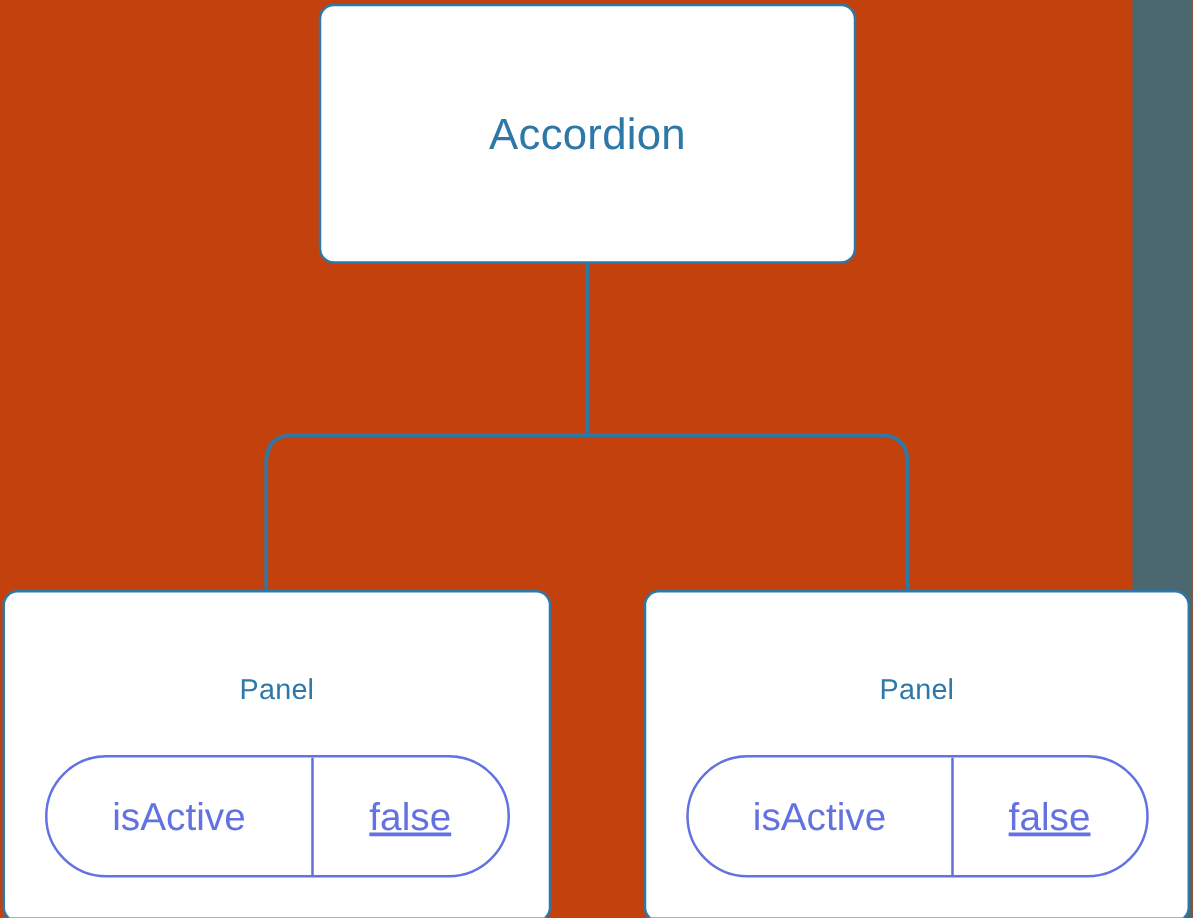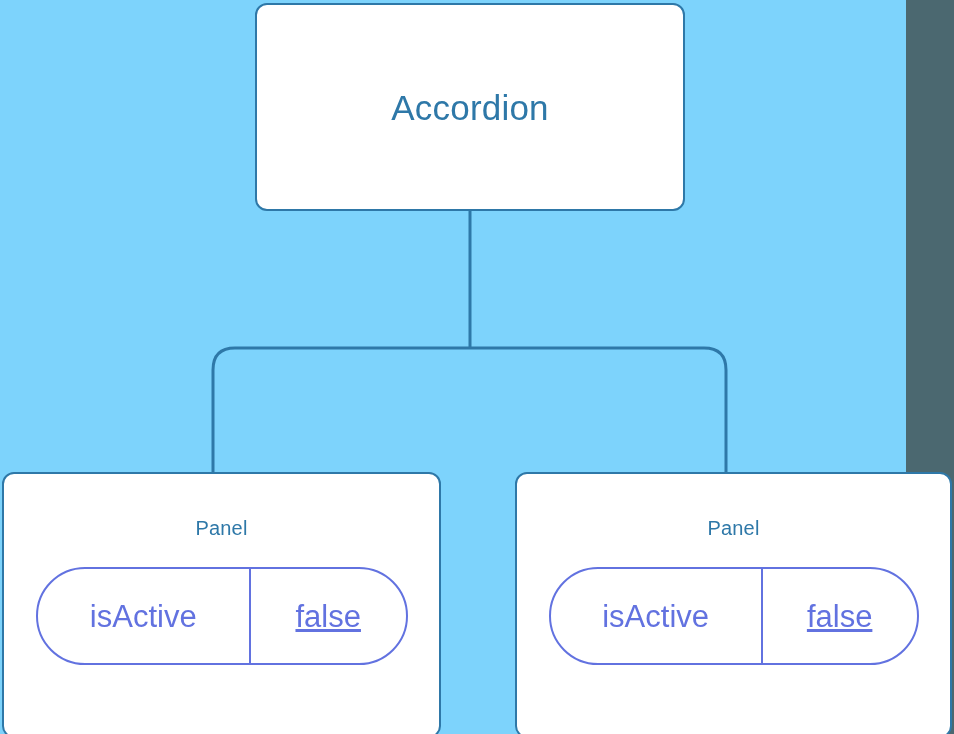--- a/index.html
+++ b/index.html
@@ -12,21 +12,21 @@
     height: 734px;
     overflow: hidden;
     background: #4b6870;
     font-family: "Liberation Sans", sans-serif;
   }
 
   #canvas {
     position: relative;
     width: 906px;
     height: 734px;
-    background: #7dd3fc;
+    background: #c2410c;
   }
 
   
   #edges {
     position: absolute;
     left: 0;
     top: 0;
     width: 954px;
     height: 734px;
     pointer-events: none;
@@ -76,26 +76,27 @@
     line-height: 1;
     letter-spacing: 0.2px;
     white-space: nowrap;
   }
 
   .node-root .node-title {
     font-size: 35px;
   }
 
   .node-child .node-title {
-    font-size: 20px;
+    font-size: 23px;
+    margin-top: 22px;
   }
 
   
   .prop-pill {
-    margin-top: 29px;
+    margin-top: 41px;
     display: flex;
     align-items: stretch;
     box-sizing: border-box;
     border: 2px solid #6272e0;
     border-radius: 999px;
     height: 98px;
     background: transparent;
     overflow: hidden;
   }
 

